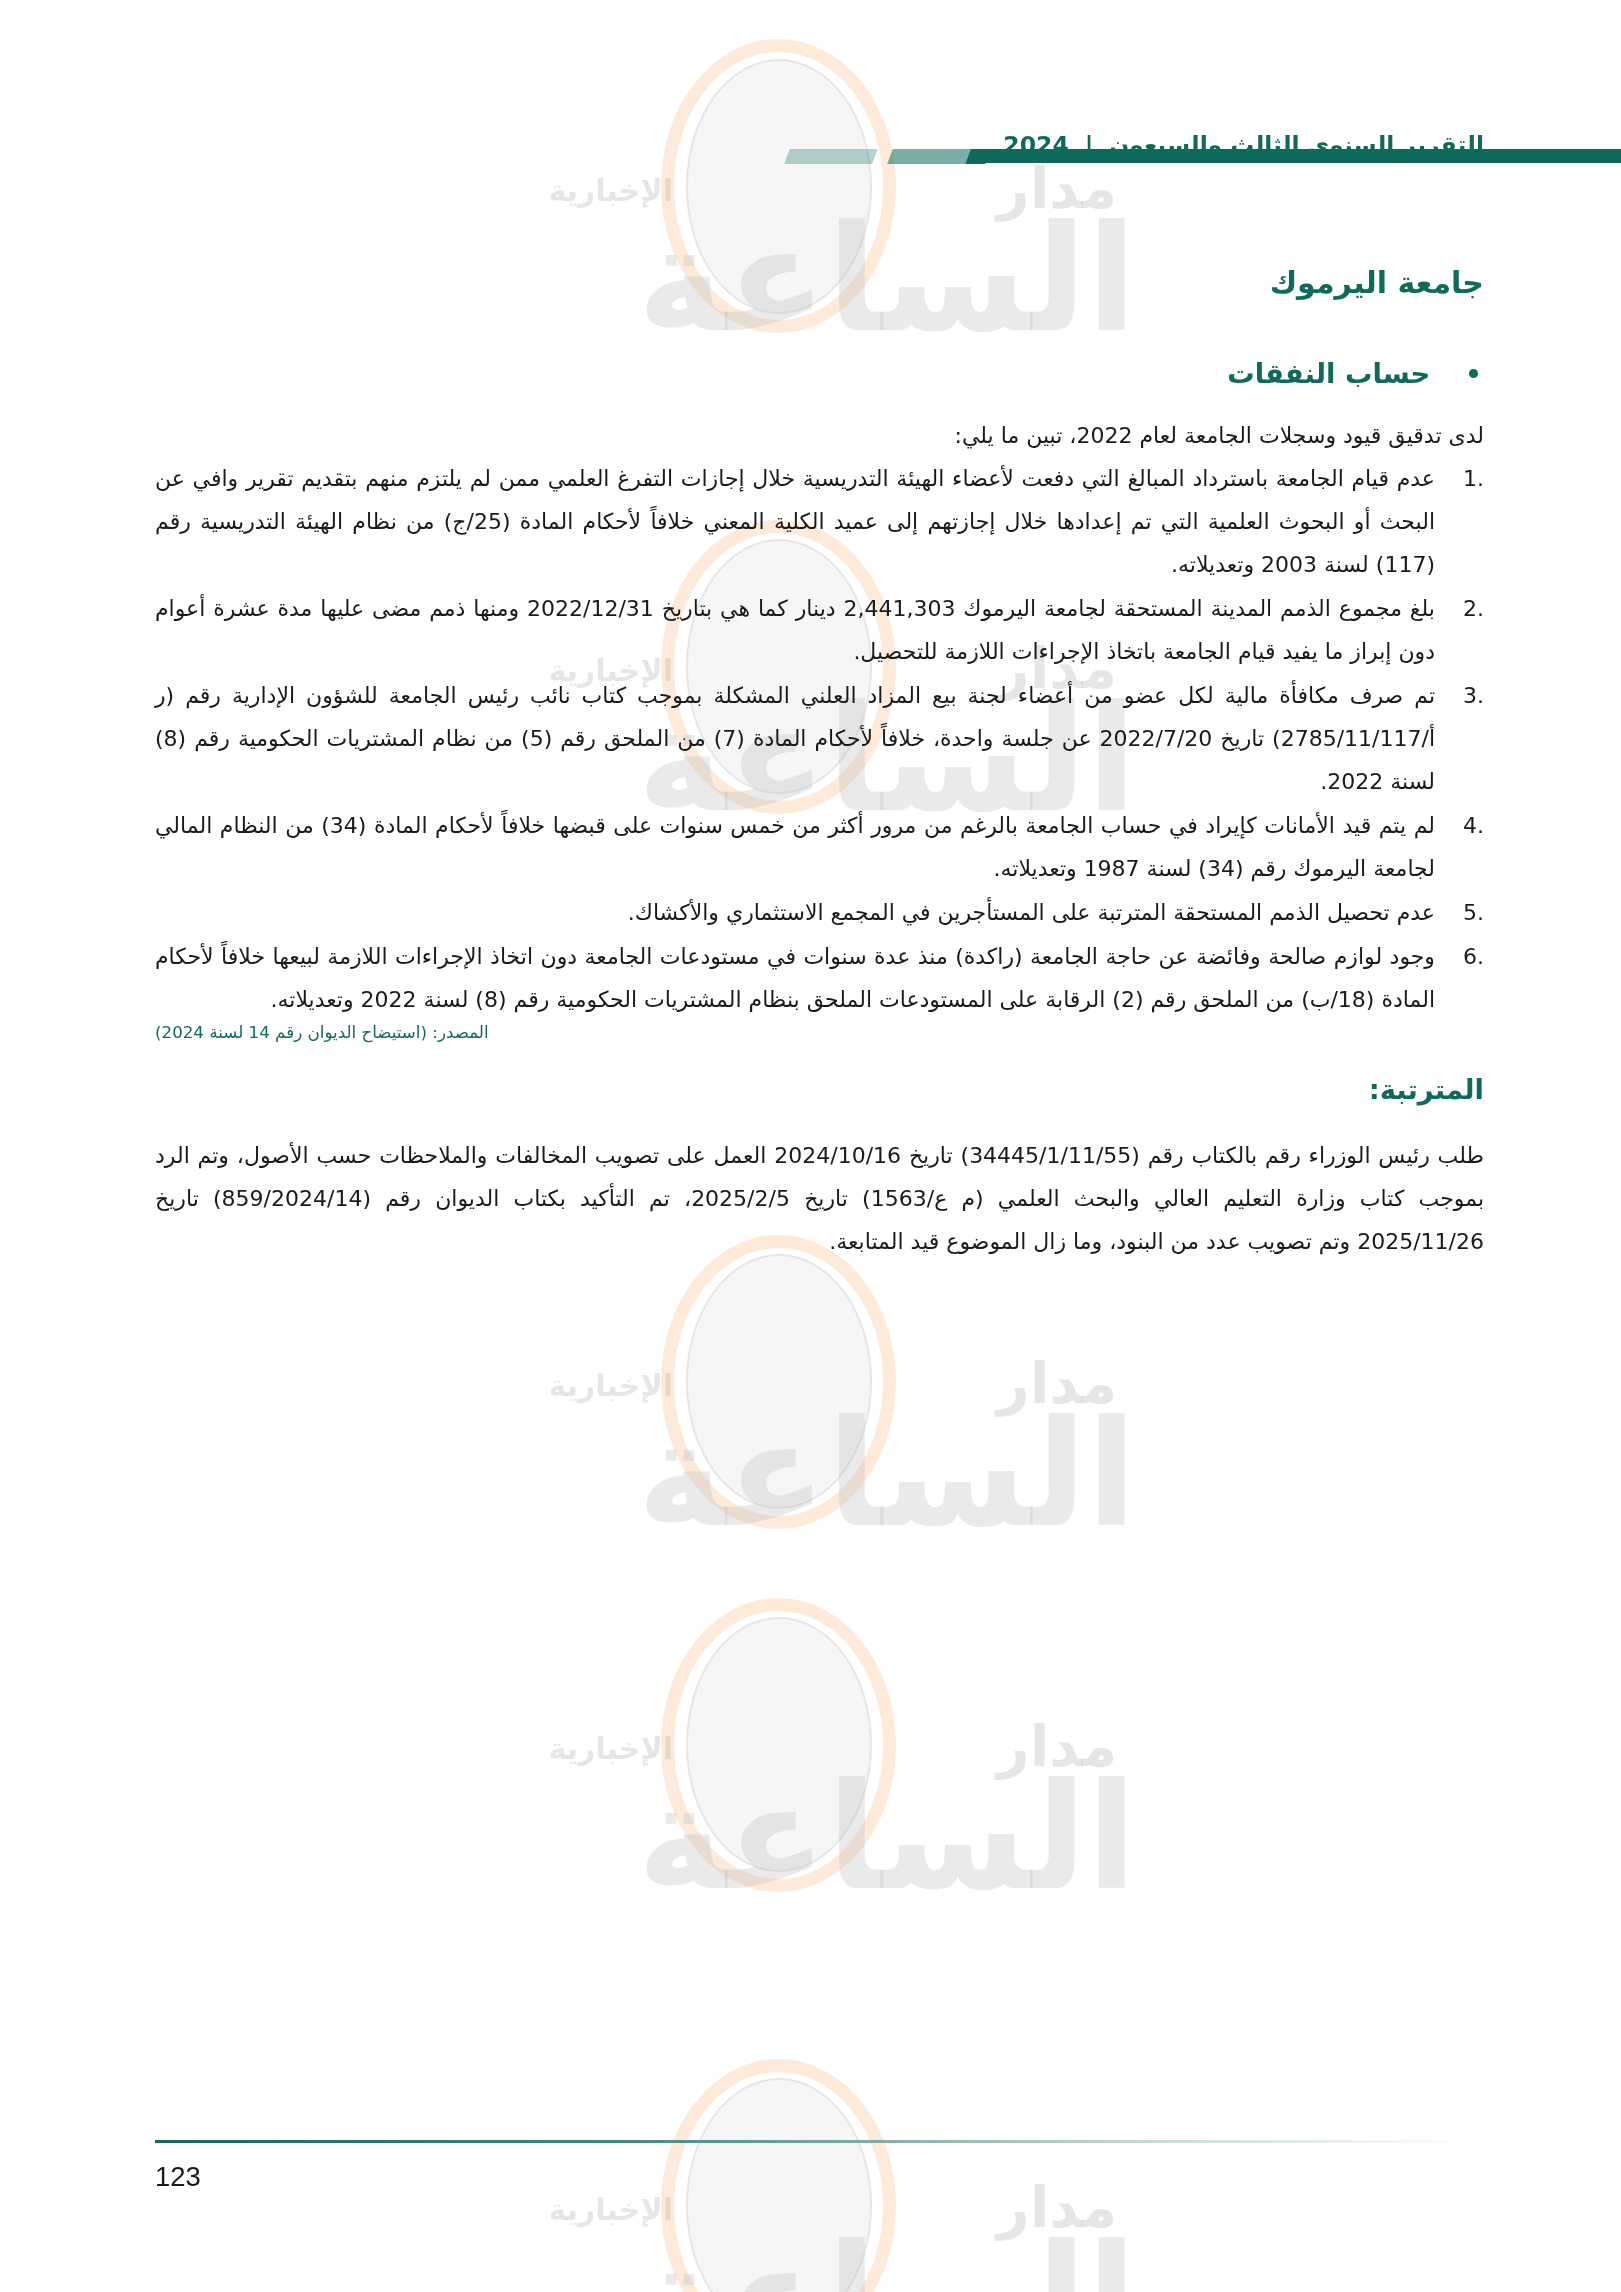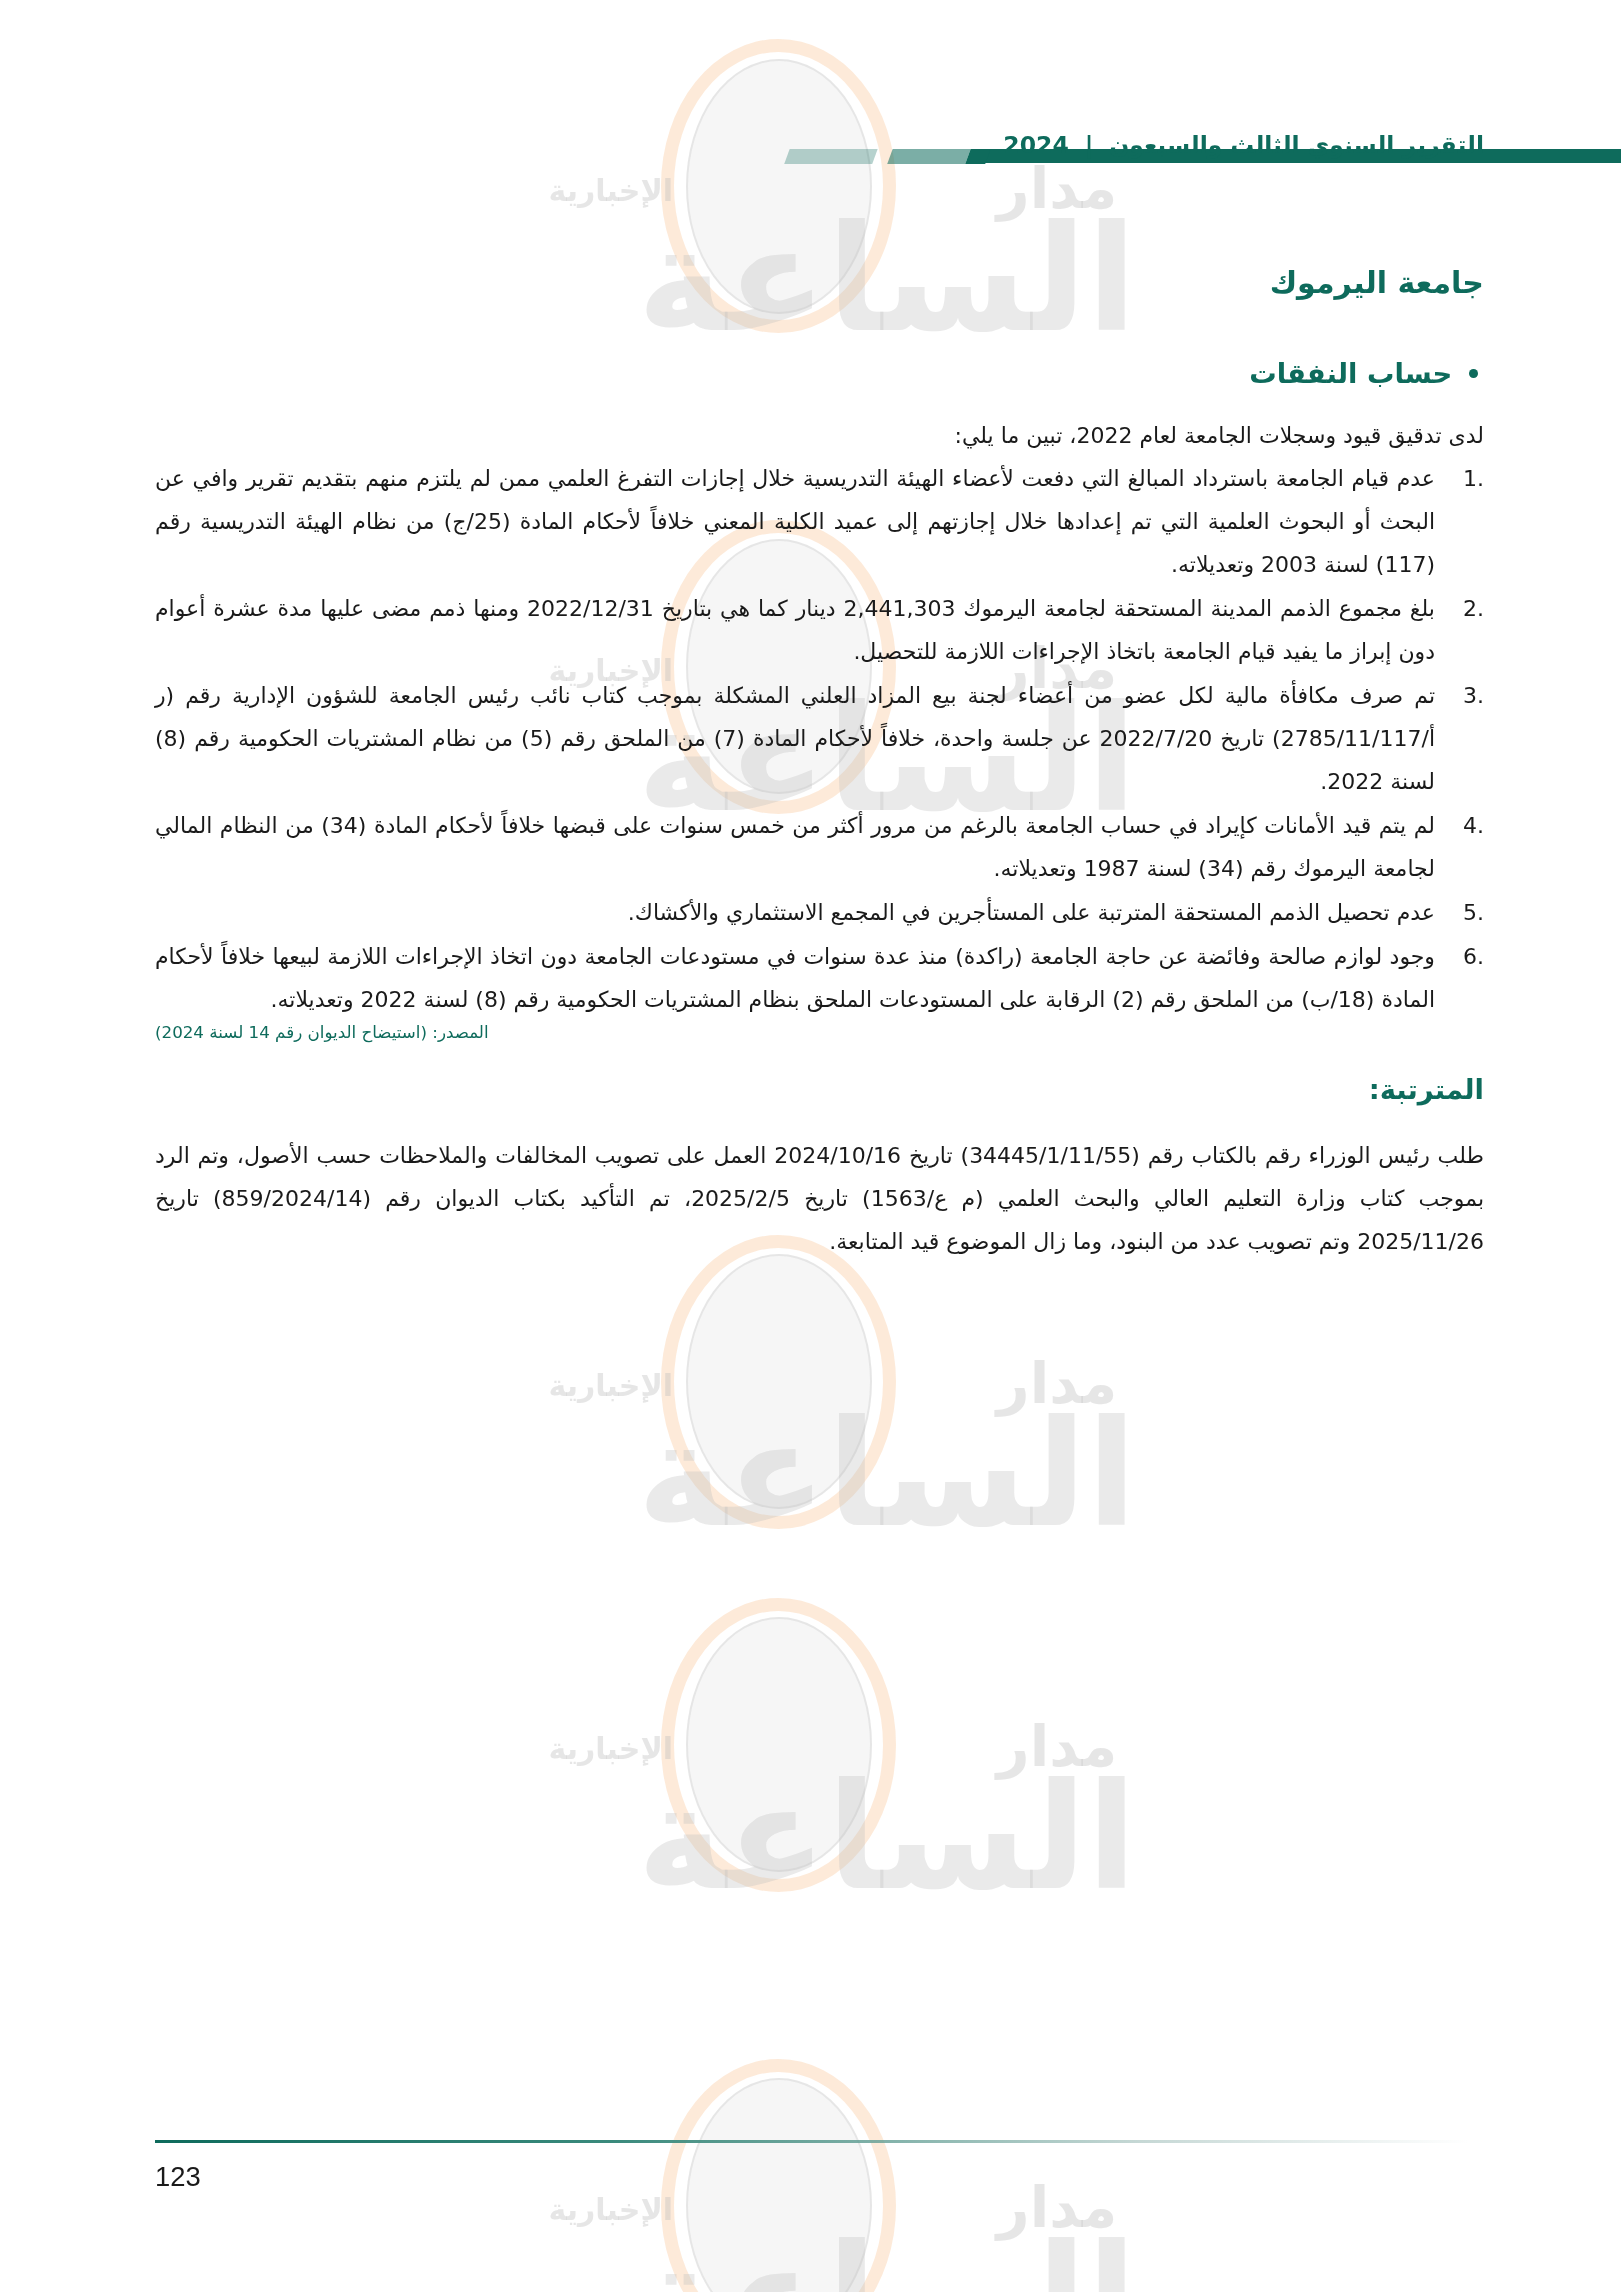--- a/index.html
+++ b/index.html
@@ -28,21 +28,21 @@
   .bar-1 { left:632px; width:88px; background:rgba(14,107,92,0.30); }
   .bar-2 { left:735px; width:78px; background:rgba(14,107,92,0.55); }
   .bar-3 { left:823px; width:657px; background:#0e6b5c; transform:none; }
   .bar-3:before { content:""; position:absolute; left:-9.8px; top:0; width:19.6px; height:14.7px;
       background:#0e6b5c; transform:skewX(-20deg); }
 
   
   .content { position:absolute; top:255px; left:155px; width:1329px; direction:rtl; text-align:right; }
   .h1 { font-weight:bold; color:#0e6b5c; font-size:30px; margin:0 0 41px 0; line-height:55px; }
   .h2 { font-weight:bold; color:#0e6b5c; font-size:27.4px; margin:0 0 17.6px 0; line-height:45px;
-        display:flex; align-items:center; gap:17px; }
+        display:flex; align-items:center; gap:39px; }
   .bullet-dot { width:8.8px; height:8.8px; border-radius:50%; background:#0e6b5c; display:inline-block; margin-right:5.9px; }
   p.body { margin:0; font-size:22px; line-height:43px; text-align:justify; text-align-last:right; }
   ol.findings { list-style:none; margin:0; padding:0; }
   ol.findings li { position:relative; padding-right:49px; font-size:22px; line-height:43px;
       text-align:justify; text-align-last:right; margin:0 0 1px 0; }
   ol.findings li .num { position:absolute; right:0; top:0; width:39px; text-align:right; direction:ltr; }
   .source { margin:13.7px 0 0 0; font-size:16.7px; color:#0e6b5c; text-align:left; direction:rtl; }
   .source-wrap { text-align:left; }
   .h3 { font-weight:bold; color:#0e6b5c; font-size:27.4px; line-height:45px; margin:25.5px 0 21.6px 0; }
   .para { font-size:22px; line-height:43px; text-align:justify; text-align-last:right; margin:0; }

